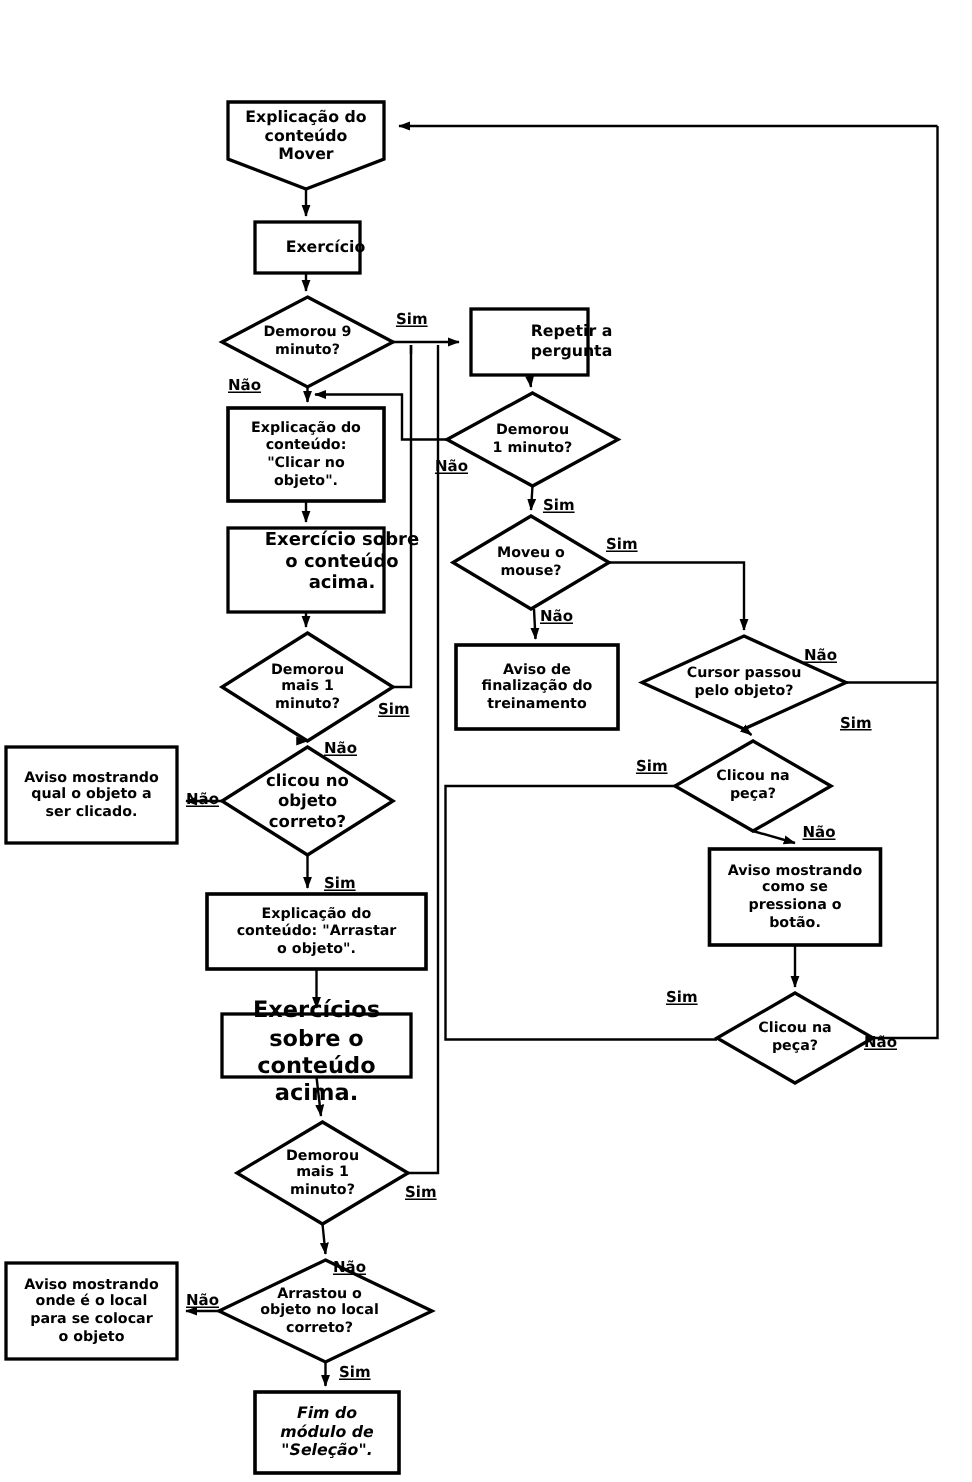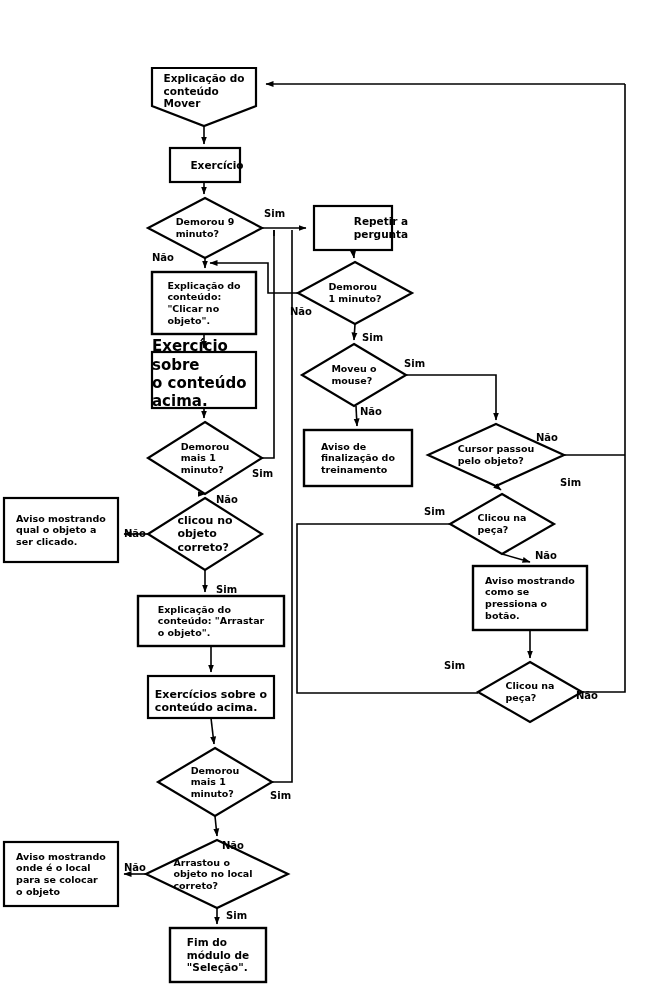--- a/index.html
+++ b/index.html
@@ -2,34 +2,36 @@
 <html><head>
 <meta charset="utf-8">
 <style>
   html,body{margin:0;padding:0;background:#ffffff;}
   body{font-family:"DejaVu Sans", sans-serif;}
   #canvas{position:relative;width:648px;height:988px;background:#ffffff;overflow:hidden;}
   svg.flow{position:absolute;left:0;top:0;width:648px;height:988px;}
   .nodetext{
     position:absolute;
     display:flex;align-items:center;justify-content:center;
+    text-align:center;
     font-family:"DejaVu Sans", sans-serif;
     font-weight:bold;
     color:#000000;
     line-height:1.22;
     pointer-events:none;
     white-space:pre-line;
   }
   .edgelabel{
     position:absolute;
     font-family:"DejaVu Sans", sans-serif;
     font-weight:bold;
     color:#000000;
     white-space:nowrap;
     pointer-events:none;
+    text-decoration:underline;
   }
 </style>
 </head>
 <body>
 
 <div id="canvas">
 
   <svg class="flow" viewBox="0 0 648 988">
     <defs>
       <marker id="arrow" markerWidth="9" markerHeight="9" refX="7.5" refY="3.6" orient="auto" markerUnits="userSpaceOnUse">
@@ -127,21 +129,21 @@
   <div class="nodetext" style="left:148px;top:198px;width:114px;height:60px;font-size:9.5px;">Demorou 9
 minuto?</div>
   <div class="nodetext" style="left:314px;top:206px;width:78px;height:44px;font-size:10.5px;margin-left:28px;">Repetir a
 pergunta</div>
   <div class="nodetext" style="left:152px;top:272px;width:104px;height:62px;font-size:9.5px;">Explicação do
 conteúdo:
 "Clicar no
 objeto".</div>
   <div class="nodetext" style="left:298px;top:262px;width:114px;height:62px;font-size:9.5px;">Demorou
 1 minuto?</div>
-  <div class="nodetext" style="left:152px;top:352px;width:104px;height:44px;font-size:15px;">Exercício sobre
+  <div class="nodetext" style="left:152px;top:352px;width:104px;height:44px;font-size:12px;padding-left:24px;">Exercício sobre
 o conteúdo
 acima.</div>
   <div class="nodetext" style="left:302px;top:344px;width:104px;height:62px;font-size:9.5px;">Moveu o
 mouse?</div>
   <div class="nodetext" style="left:148px;top:422px;width:114px;height:72px;font-size:9.5px;">Demorou
 mais 1
 minuto?</div>
   <div class="nodetext" style="left:428px;top:424px;width:136px;height:62px;font-size:9.5px;">Cursor passou
 pelo objeto?</div>
   <div class="nodetext" style="left:304px;top:430px;width:108px;height:56px;font-size:9.5px;">Aviso de
@@ -155,35 +157,35 @@
 correto?</div>
   <div class="nodetext" style="left:450px;top:494px;width:104px;height:60px;font-size:9.5px;">Clicou na
 peça?</div>
   <div class="nodetext" style="left:473px;top:566px;width:114px;height:64px;font-size:9.5px;">Aviso mostrando
 como se
 pressiona o
 botão.</div>
   <div class="nodetext" style="left:138px;top:596px;width:146px;height:50px;font-size:9.5px;">Explicação do
 conteúdo: "Arrastar
 o objeto".</div>
-  <div class="nodetext" style="left:148px;top:676px;width:126px;height:50px;font-size:11px;">Exercícios sobre o
+  <div class="nodetext" style="left:148px;top:676px;width:126px;height:50px;font-size:15px;">Exercícios sobre o
 conteúdo acima.</div>
   <div class="nodetext" style="left:478px;top:662px;width:104px;height:60px;font-size:9.5px;">Clicou na
 peça?</div>
   <div class="nodetext" style="left:158px;top:748px;width:114px;height:68px;font-size:9.5px;">Demorou
 mais 1
 minuto?</div>
   <div class="nodetext" style="left:4px;top:842px;width:114px;height:64px;font-size:9.5px;">Aviso mostrando
 onde é o local
 para se colocar
 o objeto</div>
   <div class="nodetext" style="left:142px;top:840px;width:142px;height:68px;font-size:9.5px;">Arrastou o
 objeto no local
 correto?</div>
-  <div class="nodetext" style="left:170px;top:928px;width:96px;height:54px;font-size:10.5px;">Fim do
+  <div class="nodetext" style="left:170px;top:928px;width:96px;height:54px;font-size:10.5px;font-style:italic;">Fim do
 módulo de
 "Seleção".</div>
 
   <div id="edge-labels">
       <div class="edgelabel" style="left: 264px; top: 208px; font-size: 10px;">Sim</div>
       <div class="edgelabel" style="left: 152px; top: 252px; font-size: 10px;">Não</div>
       <div class="edgelabel" style="left: 290px; top: 306px; font-size: 10px;">Não</div>
       <div class="edgelabel" style="left: 362px; top: 332px; font-size: 10px;">Sim</div>
       <div class="edgelabel" style="left: 404px; top: 358px; font-size: 10px;">Sim</div>
       <div class="edgelabel" style="left: 360px; top: 406px; font-size: 10px;">Não</div>

